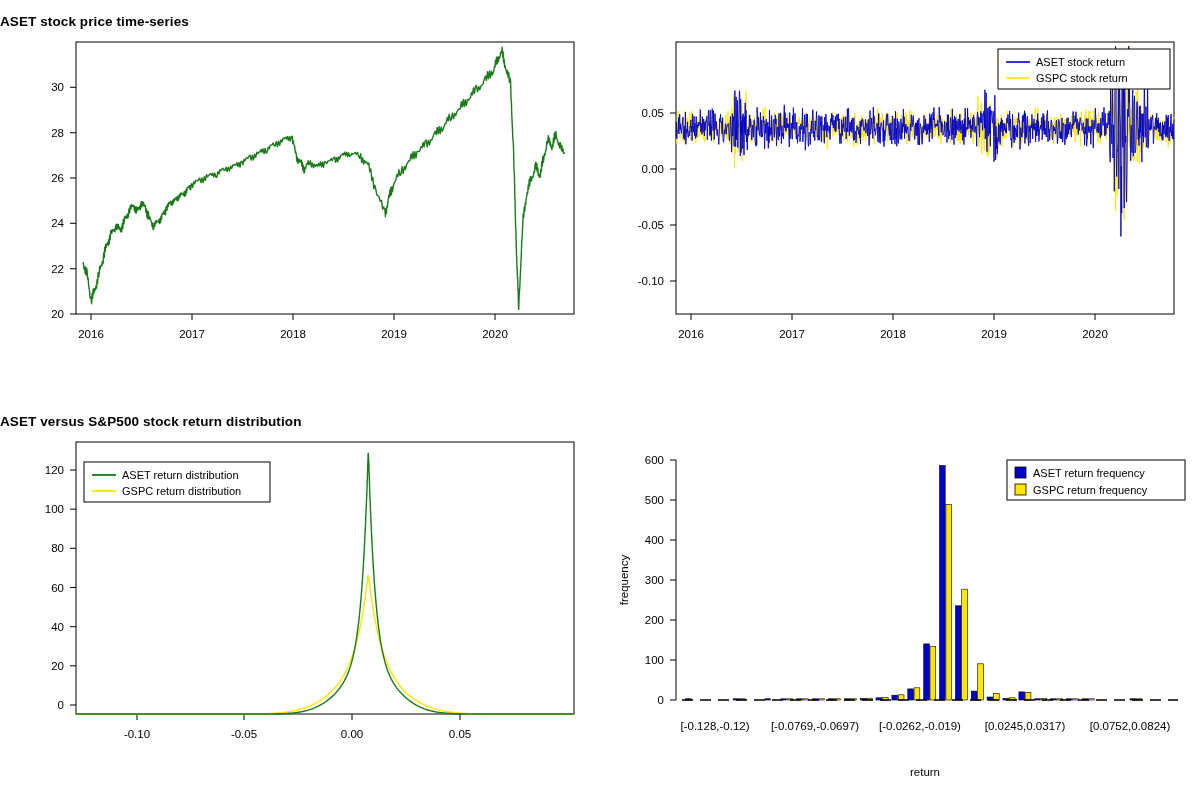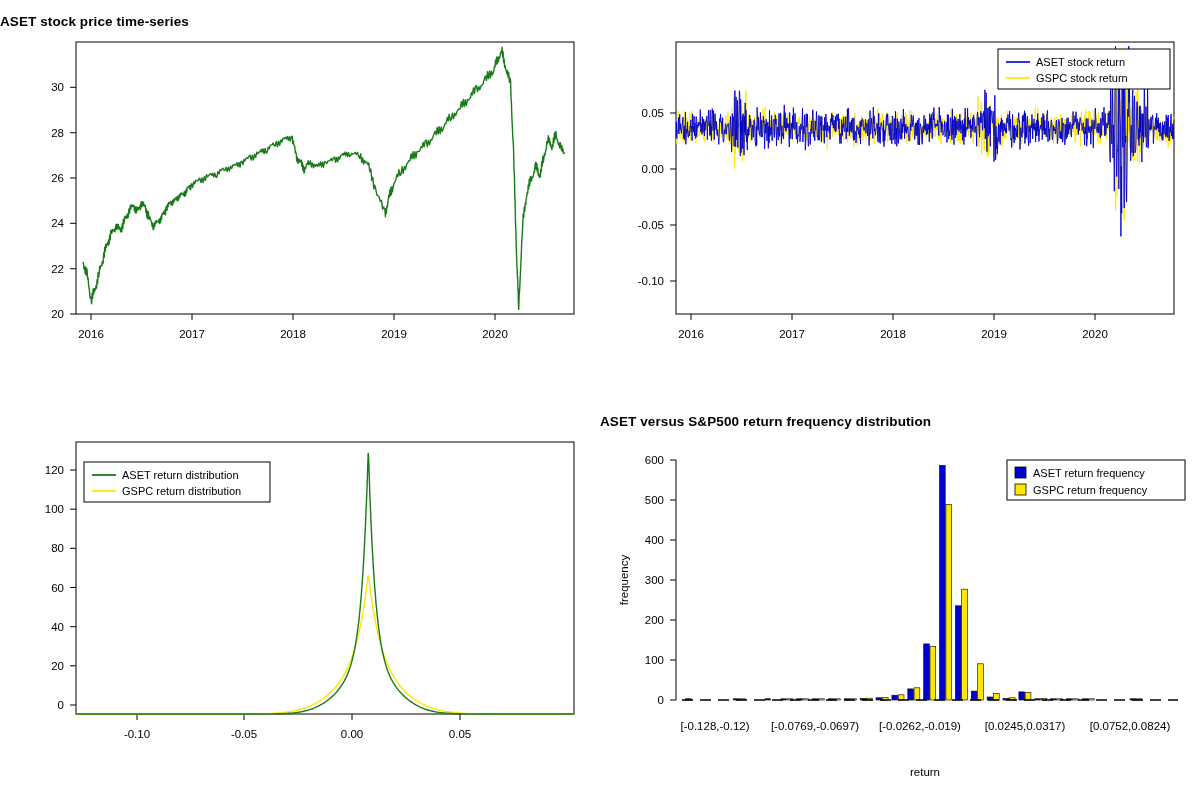--- a/index.html
+++ b/index.html
@@ -129,20 +129,21 @@
         <rect x="398" y="49" width="172" height="40" fill="#ffffff" stroke="#000" stroke-width="1"></rect>
         <line x1="406" y1="62" x2="430" y2="62" stroke="#0000cc" stroke-width="1.6"></line>
         <line x1="406" y1="78" x2="430" y2="78" stroke="#ffe600" stroke-width="1.6"></line>
         <text class="legend-label" x="436" y="66">ASET stock return</text>
         <text class="legend-label" x="436" y="82">GSPC stock return</text>
       </g>
     </svg>
   </div>
 
   <div class="panel">
+    <div class="panel-title">ASET versus S&amp;P500 stock return distribution</div>
     <svg class="plotsvg" width="600" height="400">
       <rect x="76" y="42" width="498" height="272" fill="none" stroke="#000" stroke-width="1"></rect>
 
       <g>
         <line x1="76" y1="305" x2="70" y2="305" stroke="#000"></line>
         <line x1="76" y1="265.8" x2="70" y2="265.8" stroke="#000"></line>
         <line x1="76" y1="226.7" x2="70" y2="226.7" stroke="#000"></line>
         <line x1="76" y1="187.5" x2="70" y2="187.5" stroke="#000"></line>
         <line x1="76" y1="148.3" x2="70" y2="148.3" stroke="#000"></line>
         <line x1="76" y1="109.2" x2="70" y2="109.2" stroke="#000"></line>
@@ -176,21 +177,20 @@
         <rect x="84" y="62" width="186" height="40" fill="#ffffff" stroke="#000" stroke-width="1"></rect>
         <line x1="92" y1="75" x2="116" y2="75" stroke="#1a7a1a" stroke-width="1.8"></line>
         <line x1="92" y1="91" x2="116" y2="91" stroke="#ffe600" stroke-width="1.8"></line>
         <text class="legend-label" x="122" y="79">ASET return distribution</text>
         <text class="legend-label" x="122" y="95">GSPC return distribution</text>
       </g>
     </svg>
   </div>
 
   <div class="panel">
-    <div class="panel-title">ASET versus S&amp;P500 return frequency distribution</div>
     <svg class="plotsvg" width="600" height="400">
       <g>
         <line x1="76" y1="300" x2="76" y2="60" stroke="#000"></line>
         <line x1="76" y1="300" x2="70" y2="300" stroke="#000"></line>
         <line x1="76" y1="260" x2="70" y2="260" stroke="#000"></line>
         <line x1="76" y1="220" x2="70" y2="220" stroke="#000"></line>
         <line x1="76" y1="180" x2="70" y2="180" stroke="#000"></line>
         <line x1="76" y1="140" x2="70" y2="140" stroke="#000"></line>
         <line x1="76" y1="100" x2="70" y2="100" stroke="#000"></line>
         <line x1="76" y1="60" x2="70" y2="60" stroke="#000"></line>

